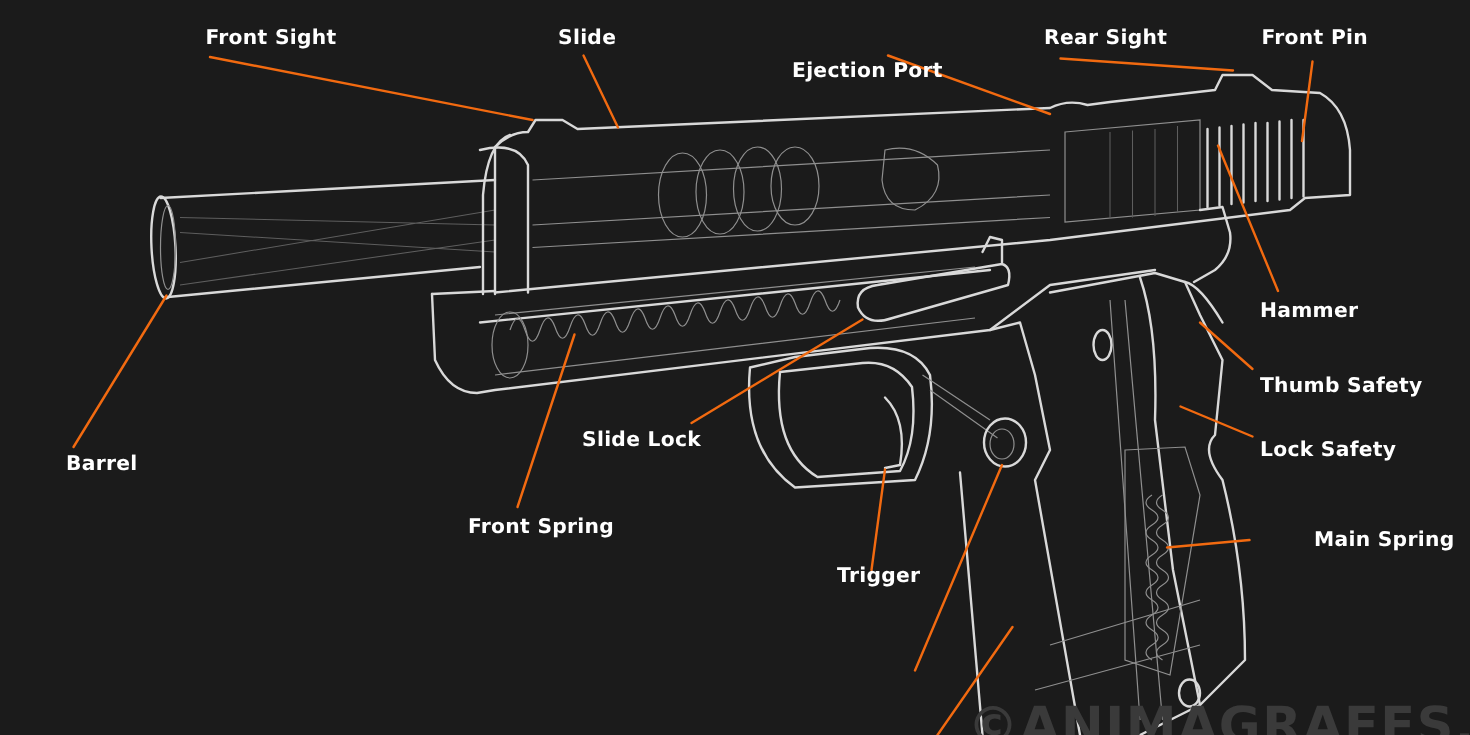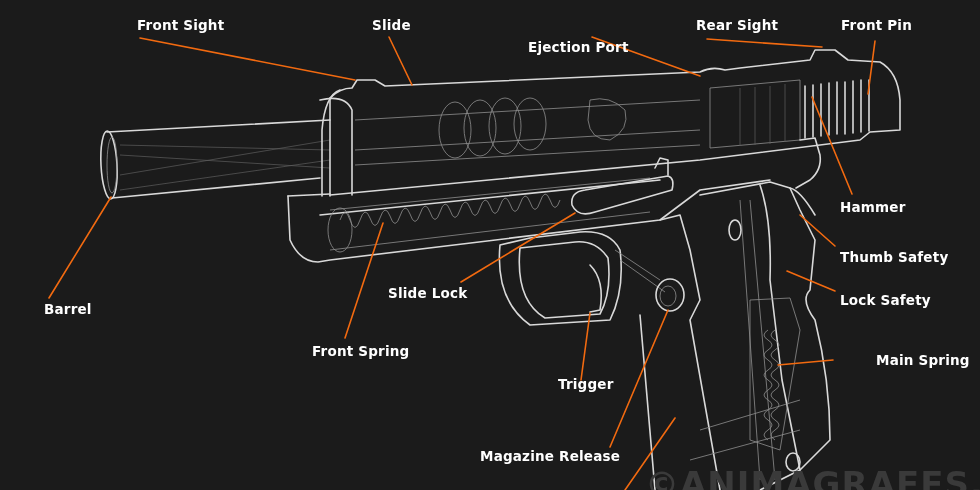--- a/index.html
+++ b/index.html
@@ -144,16 +144,15 @@
   <div class="label" style="left:696px; top:17px;">Rear Sight</div>
   <div class="label" style="left:841px; top:17px;">Front Pin</div>
   <div class="label" style="left:840px; top:199px;">Hammer</div>
   <div class="label" style="left:840px; top:249px;">Thumb Safety</div>
   <div class="label" style="left:840px; top:292px;">Lock Safety</div>
   <div class="label" style="left:876px; top:352px;">Main Spring</div>
   <div class="label" style="left:44px; top:301px;">Barrel</div>
   <div class="label" style="left:312px; top:343px;">Front Spring</div>
   <div class="label" style="left:388px; top:285px;">Slide Lock</div>
   <div class="label" style="left:558px; top:376px;">Trigger</div>
-  <div class="label" style="left:480px; top:448px;">Magazine Release</div>
 
   <div class="watermark">©ANIMAGRAFFS.COM</div>
 </div>
 
 </body></html>

